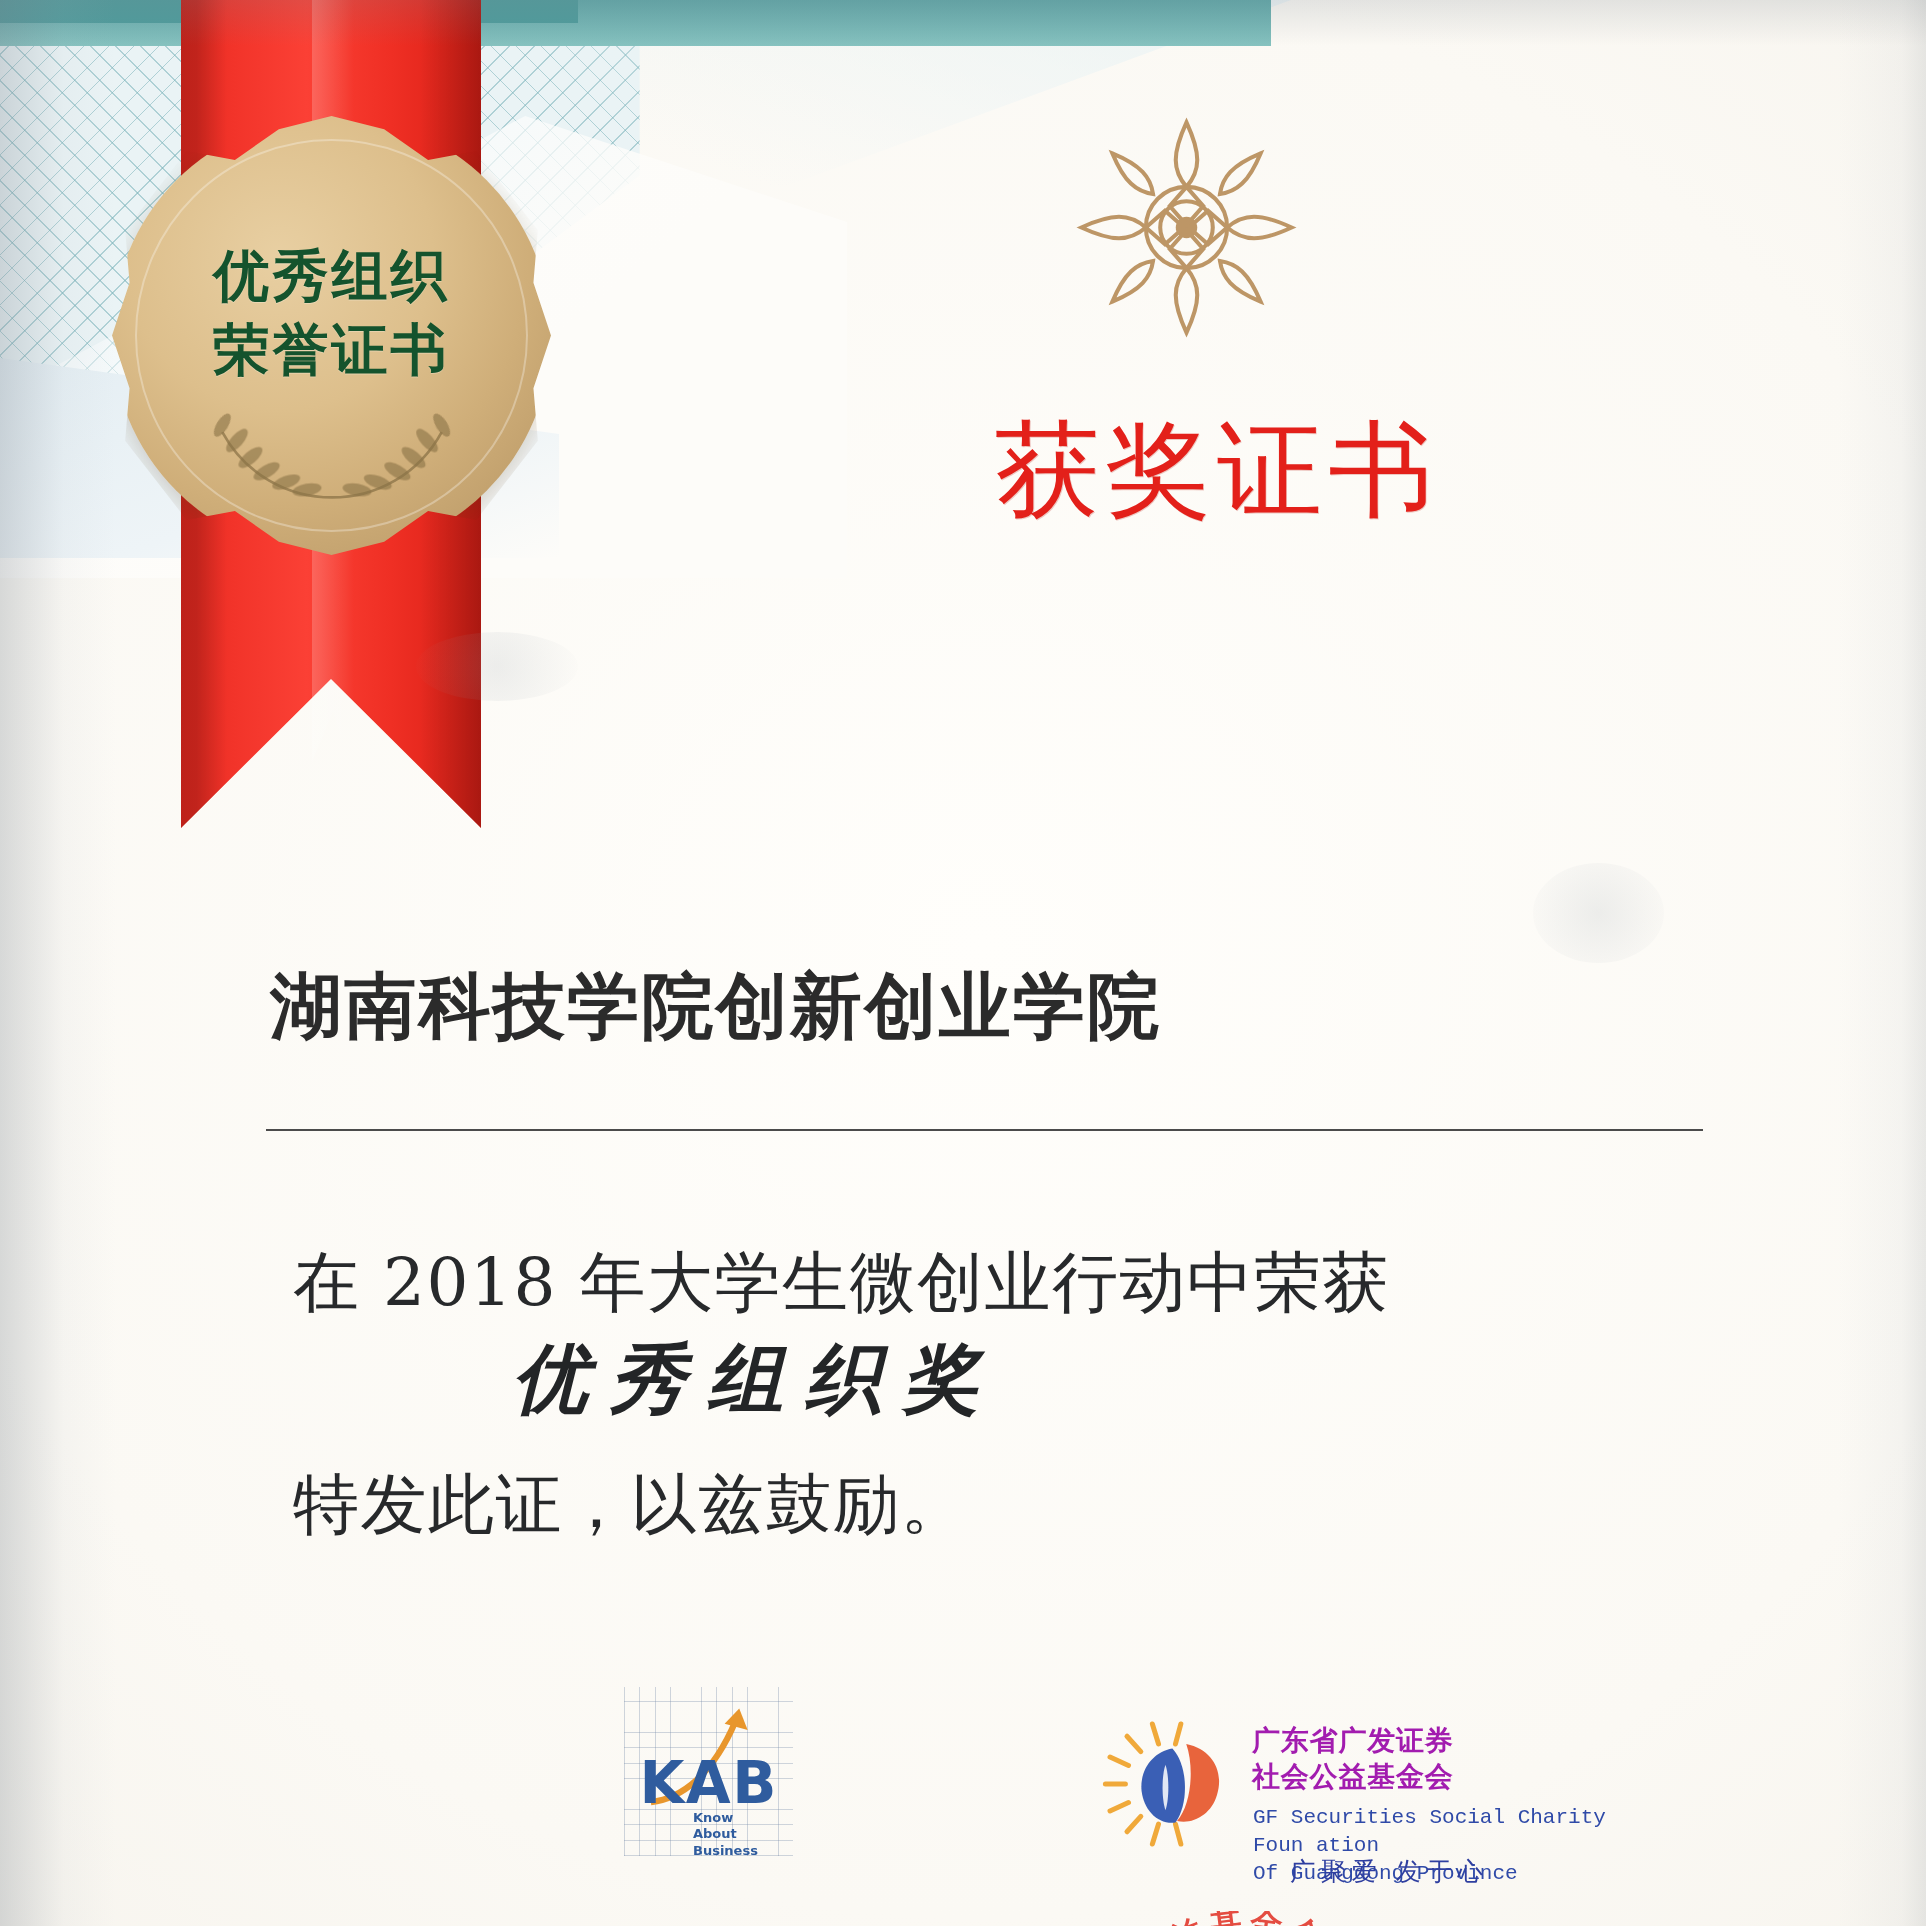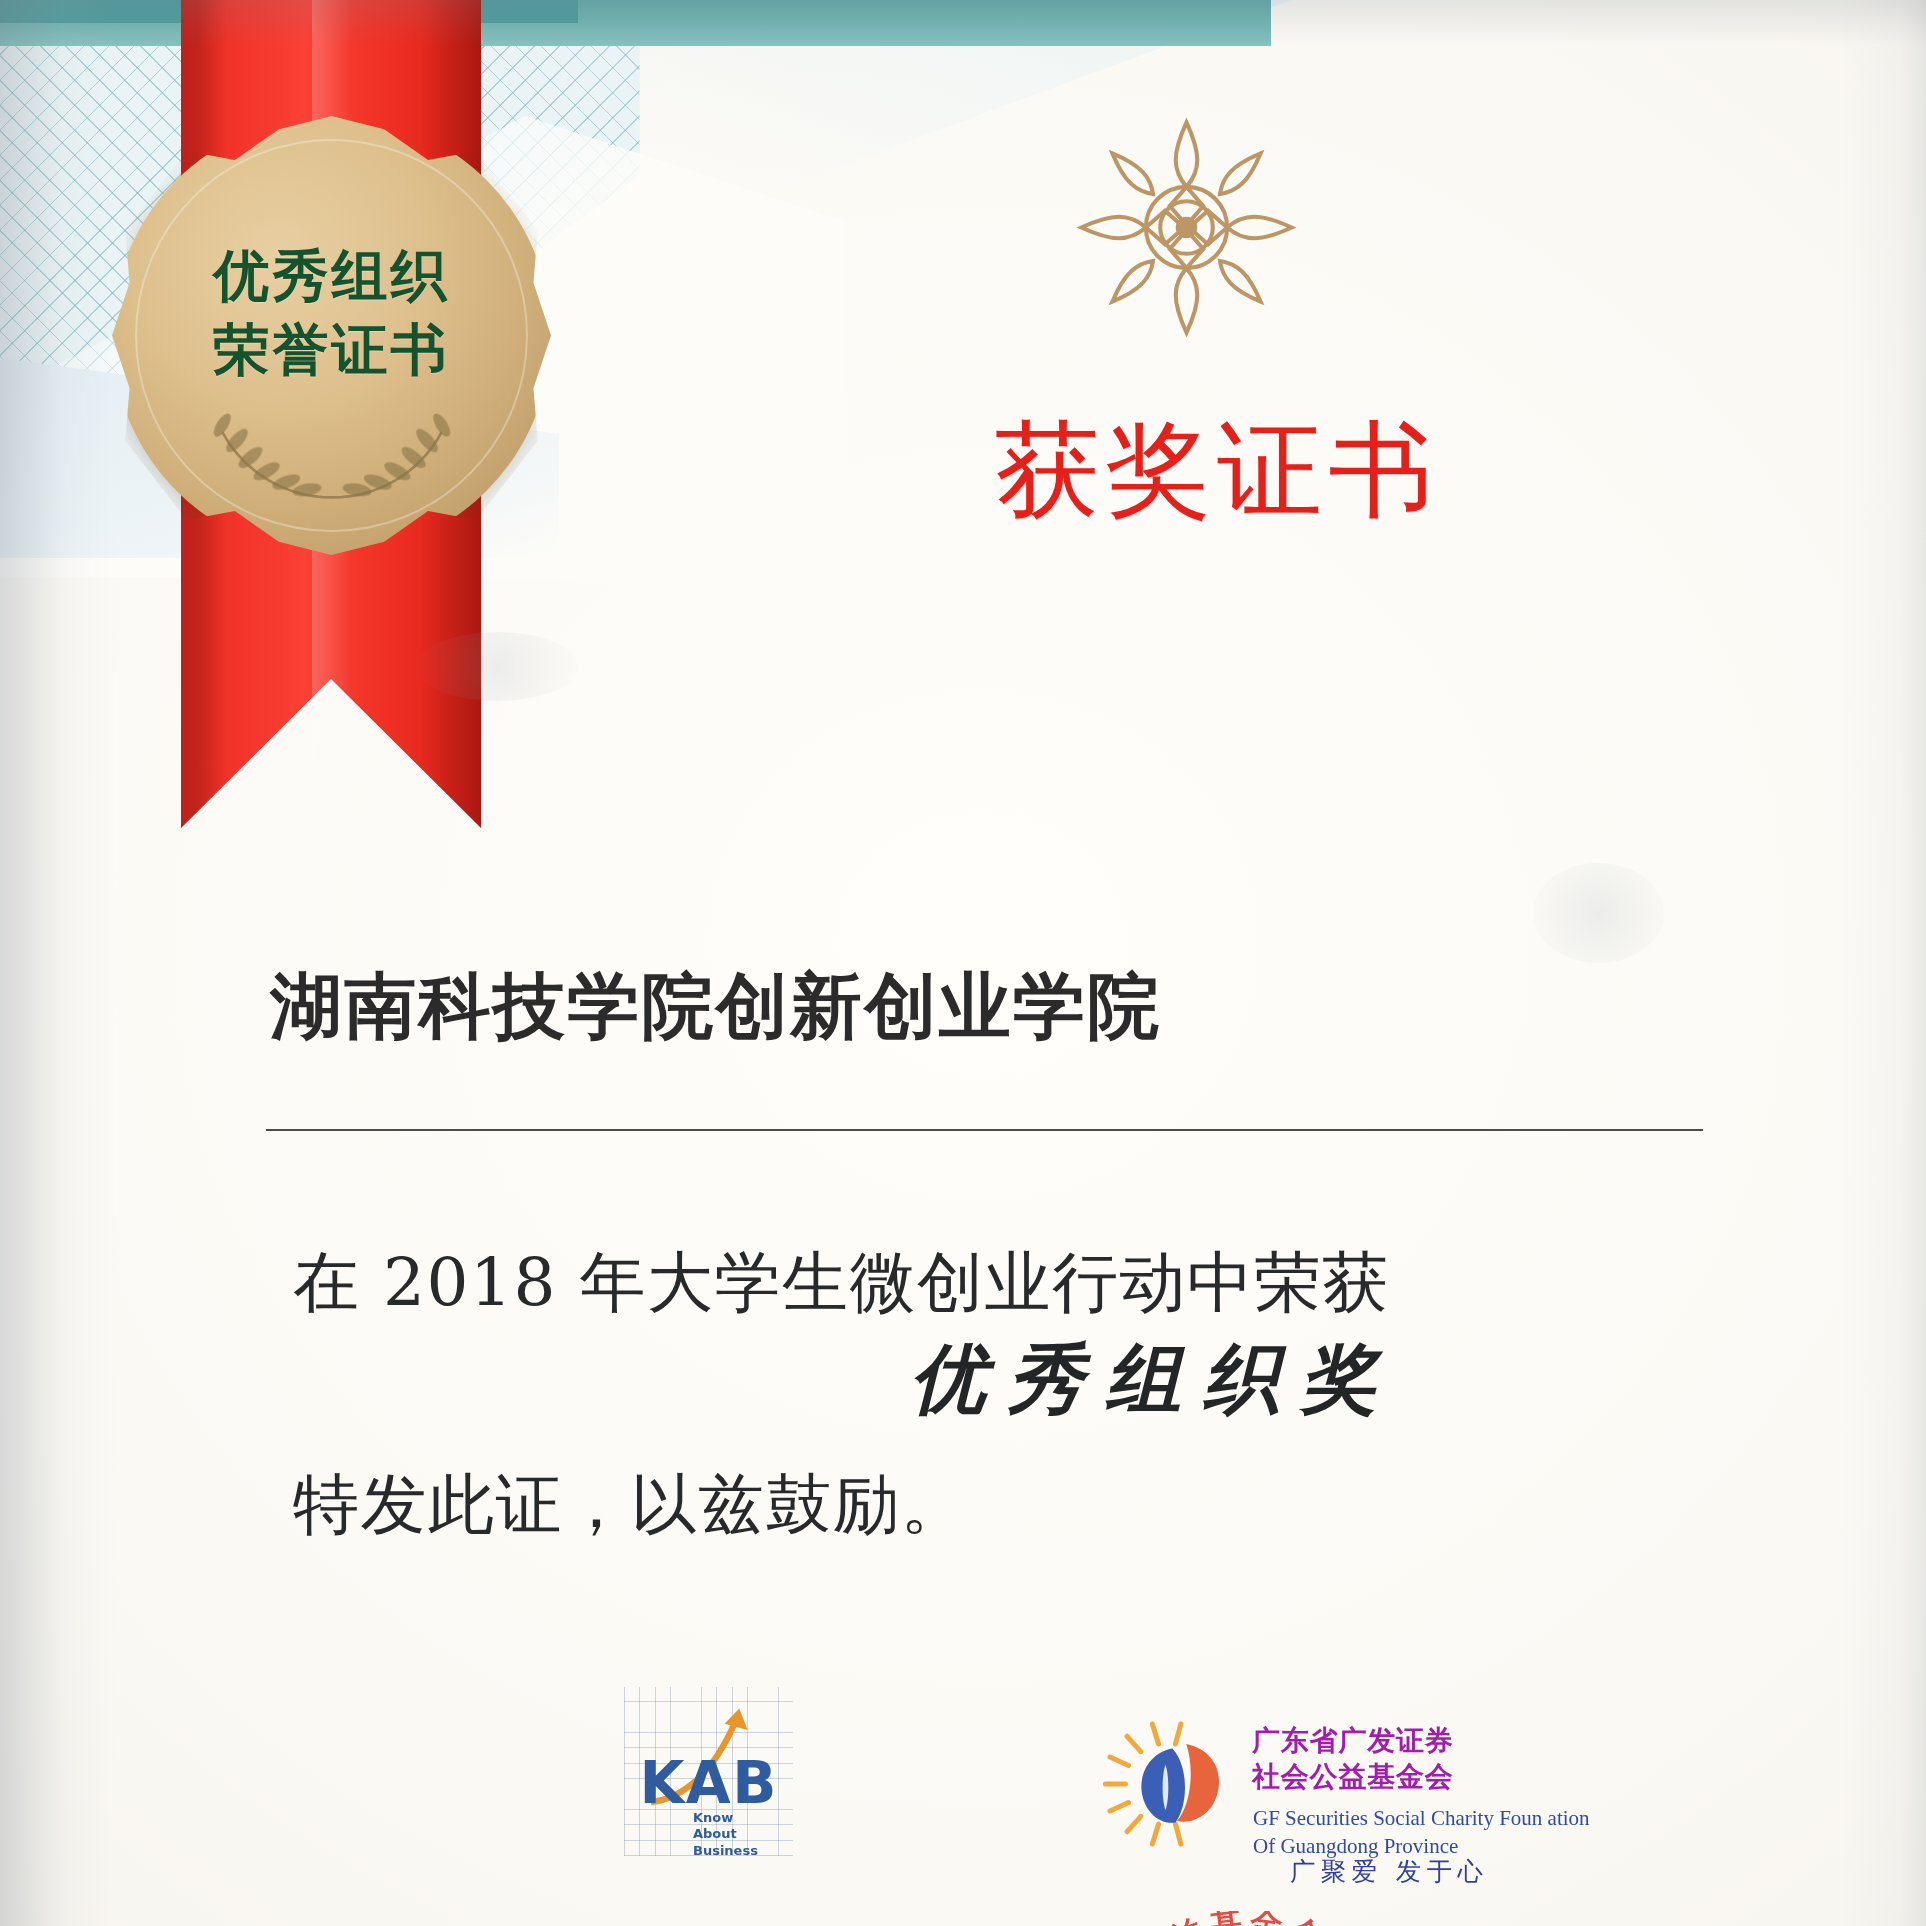--- a/index.html
+++ b/index.html
@@ -214,21 +214,21 @@
     font-family: "DejaVu Serif", "Liberation Serif", serif;
     font-size: 66px;
     letter-spacing: 1.5px;
     white-space: nowrap;
     margin-top: 40px;
   }
   .award-name {
     position: absolute;
     left: 512px; top: 1329px;
     width: 886px;
-    text-align: right;
+    text-align: left;
     color: #232527;
     font-family: "DejaVu Sans", "Liberation Sans", sans-serif;
     font-weight: 700;
     font-style: italic;
     font-size: 76px;
     letter-spacing: 21.6px;
   }
   .line-3 {
     position: absolute;
     left: 293px; top: 1460px;
@@ -273,21 +273,21 @@
   .gf-cn {
     position: absolute; left: 162px; top: 0;
     color: #a21caf;
     font-family: "DejaVu Sans", "Liberation Sans", sans-serif;
     font-weight: 700;
     font-size: 28px; line-height: 1.28; letter-spacing: 0.8px; margin-top: 24px;
   }
   .gf-en {
     position: absolute; left: 163px; top: 105px;
     color: #2f4aa8;
-    font-family: Liberation Serif, serif;
+    font-family: Liberation Mono, monospace;
     font-size: 21px; line-height: 1.34;
   }
   .gf-slogan {
     position: absolute; left: 200px; top: 156px;
     color: #2f3fa0;
     font-family: "DejaVu Sans", "Liberation Sans", sans-serif;
     font-size: 25.4px; letter-spacing: 5.4px;
   }
 
   

